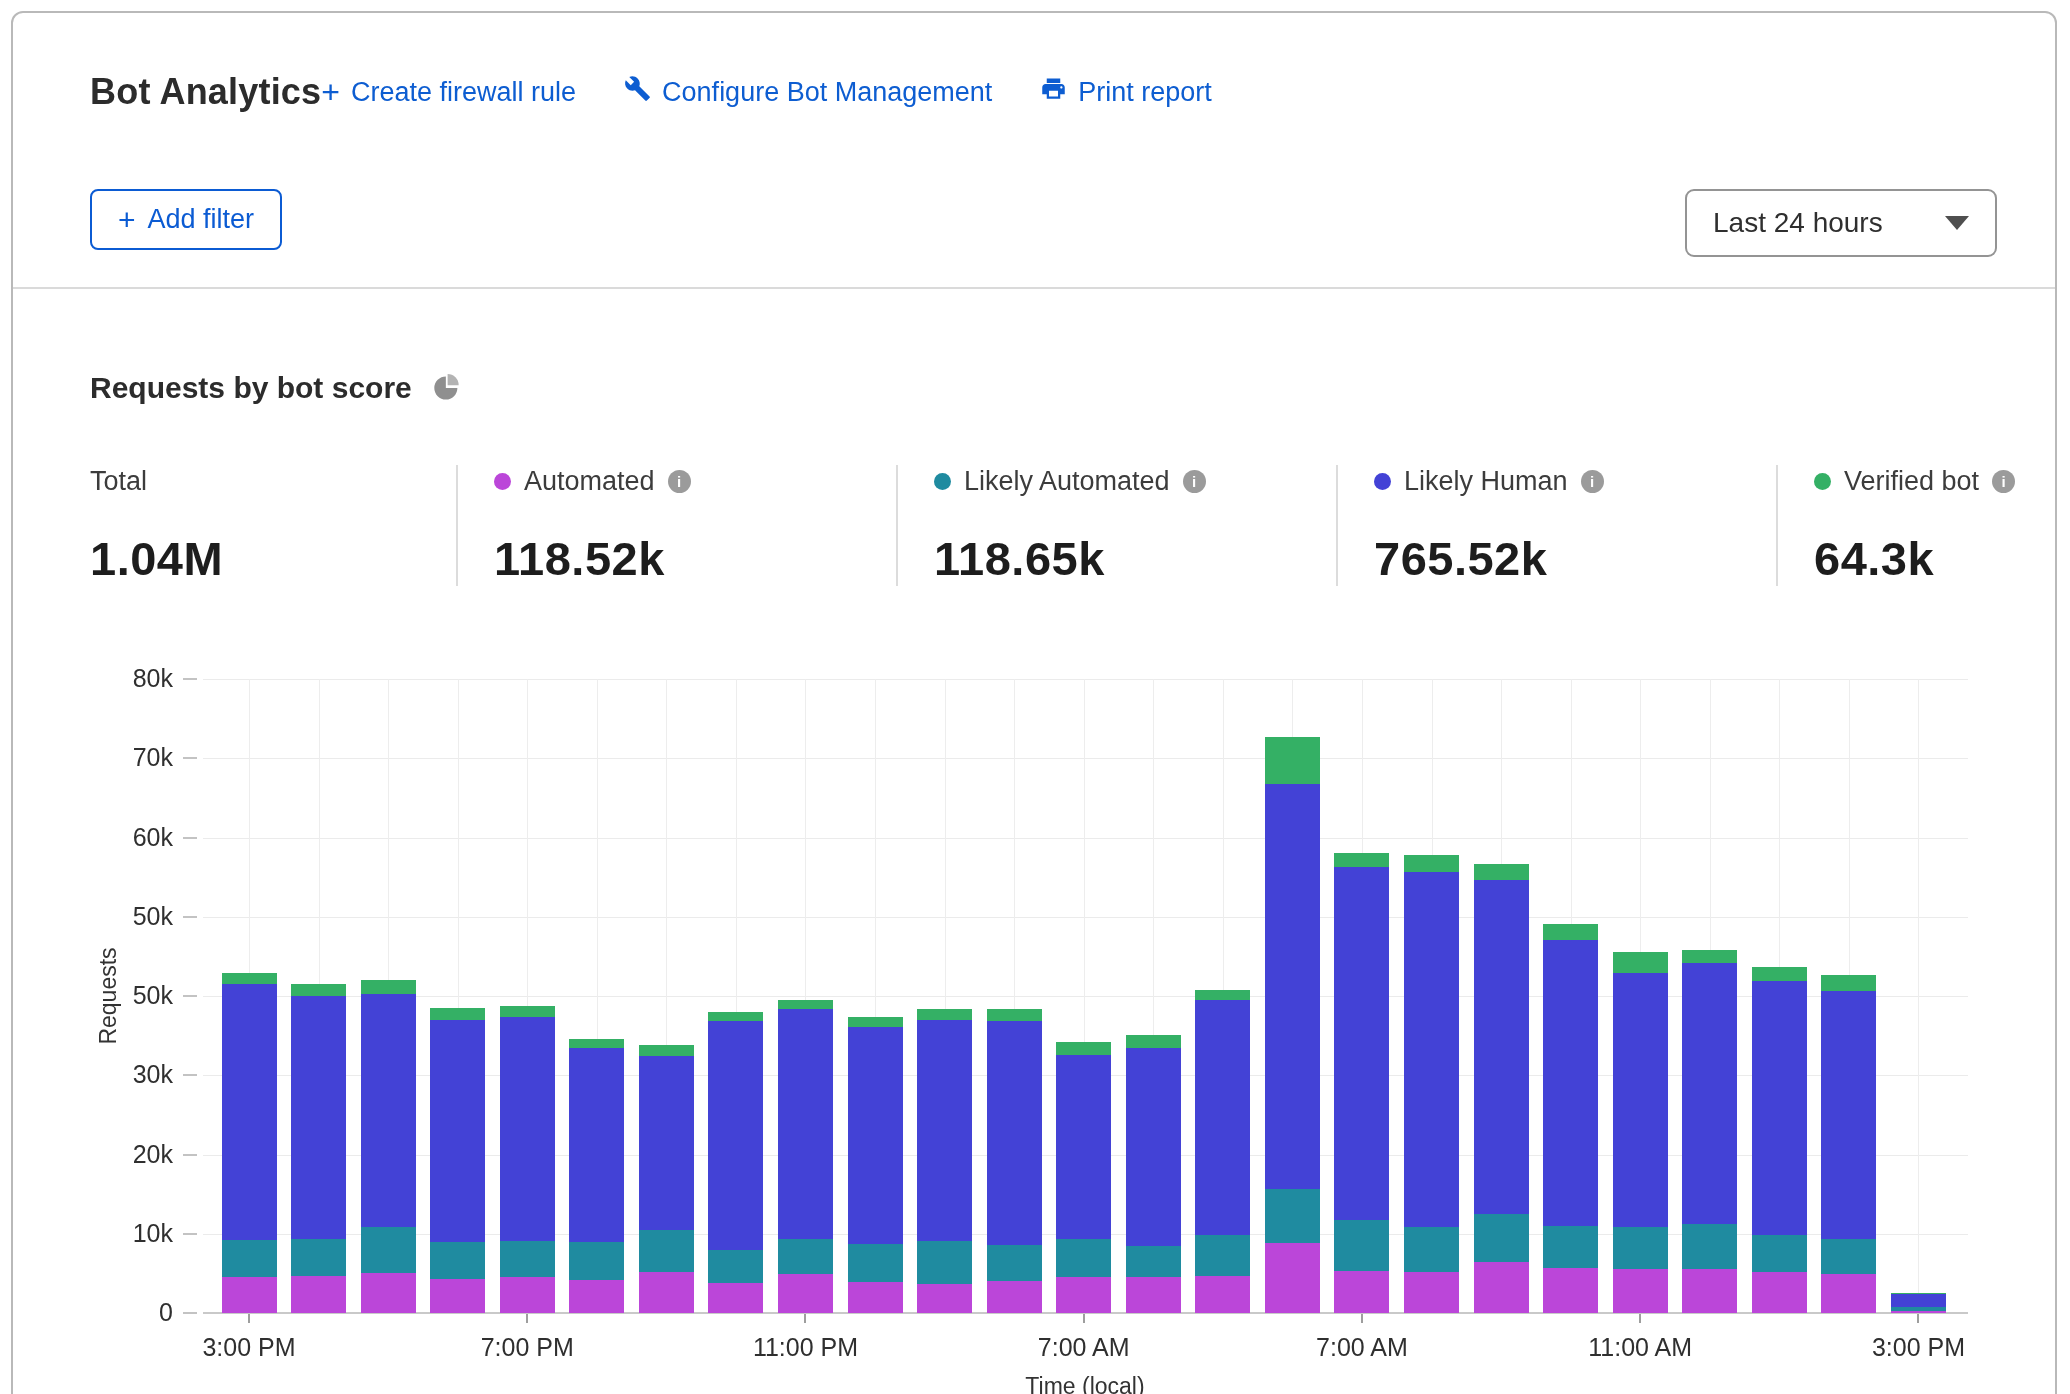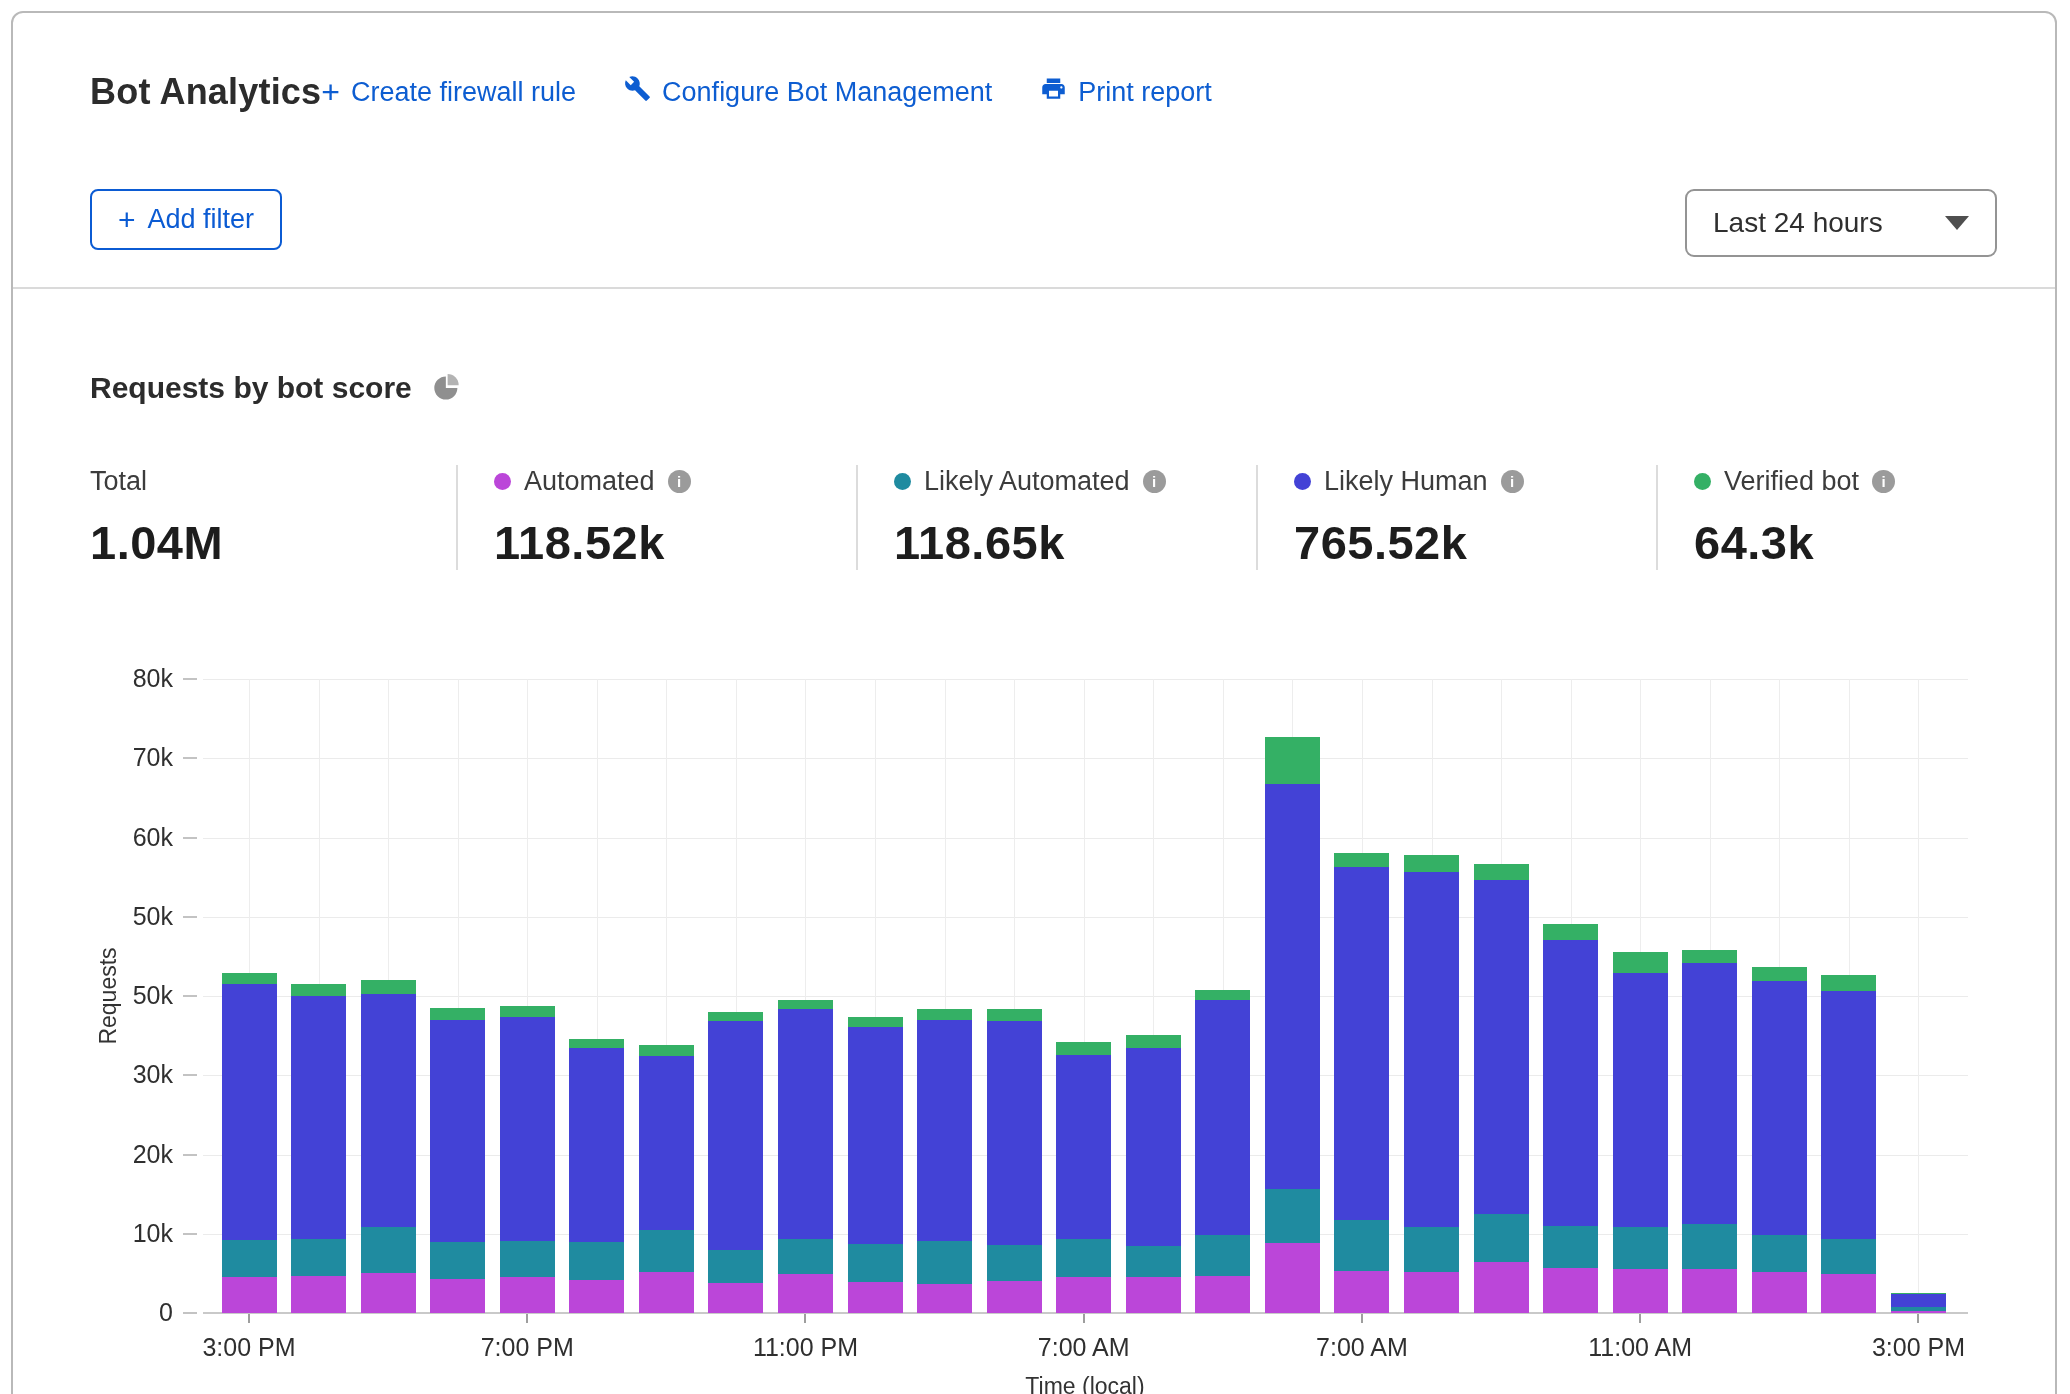--- a/index.html
+++ b/index.html
@@ -27,27 +27,27 @@
     border-top:14px solid #4f4f4f;}
   .header-divider{position:absolute;left:0;right:0;top:274px;border-top:2px solid #dadada;}
   
   .section-title-row{position:absolute;left:77px;top:358px;display:flex;align-items:center;gap:20px;}
   .section-title{font-size:30px;font-weight:700;color:#2c2c2c;}
   .pie-icon{width:30px;height:30px;}
   
   .stats{position:absolute;left:77px;top:452px;display:flex;}
   .stat{box-sizing:border-box;}
   .stat.first{width:366px;}
-  .stat.bordered{width:400px;border-left:2px solid #dcdcdc;padding-left:36px;}
+  .stat.bordered{width:440px;border-left:2px solid #dcdcdc;padding-left:36px;}
   .stat-label-row{display:flex;align-items:center;gap:13px;font-size:27px;color:#3c3c3c;height:32px;}
   .dot{width:17px;height:17px;border-radius:50%;flex:0 0 auto;}
   .info-icon{width:23px;height:23px;border-radius:50%;background:#9b9b9b;color:#fff;display:flex;
     align-items:center;justify-content:center;font-size:15px;font-weight:700;cursor:pointer;}
   .info-icon::after{content:"i";}
-  .stat-value{font-size:47px;font-weight:700;color:#1d1d1d;margin-top:18px;letter-spacing:.5px;}
+  .stat-value{font-size:47px;font-weight:700;color:#1d1d1d;margin-top:34px;letter-spacing:.5px;}
   
   #plot{position:absolute;left:190px;top:666px;width:1765px;height:634px;}
   .hgrid{position:absolute;left:0;width:100%;height:1px;background:#ebebeb;}
   .hgrid.zero{height:2px;background:#c9c9c9;}
   .vgrid{position:absolute;top:0;height:100%;width:1px;background:#ededed;}
   .bar{position:absolute;bottom:0;width:55px;}
   .seg{position:absolute;left:0;width:100%;}
   .ytick-label{position:absolute;left:60px;width:100px;text-align:right;font-size:25px;color:#2f2f2f;}
   .ytick-mark{position:absolute;left:170px;width:14px;height:2px;background:#c3c3c3;}
   .xtick-label{position:absolute;top:1320px;width:180px;margin-left:-90px;text-align:center;

